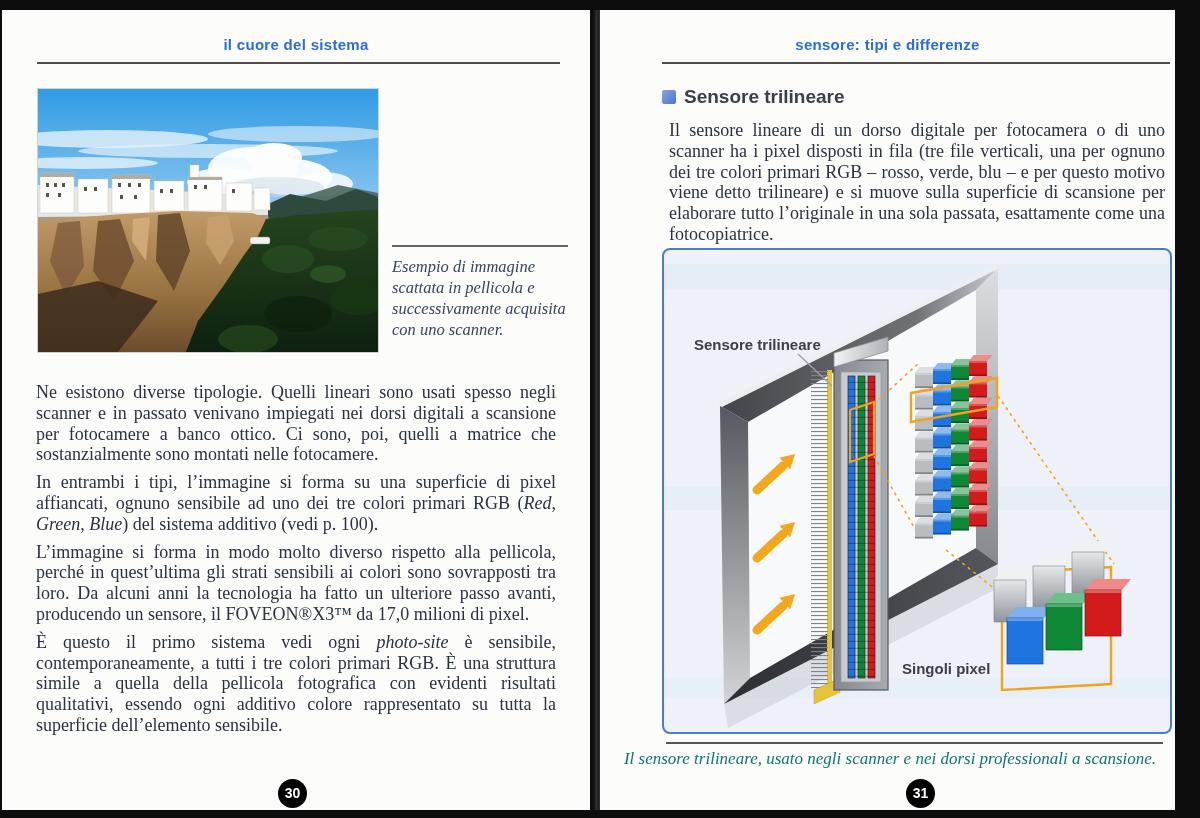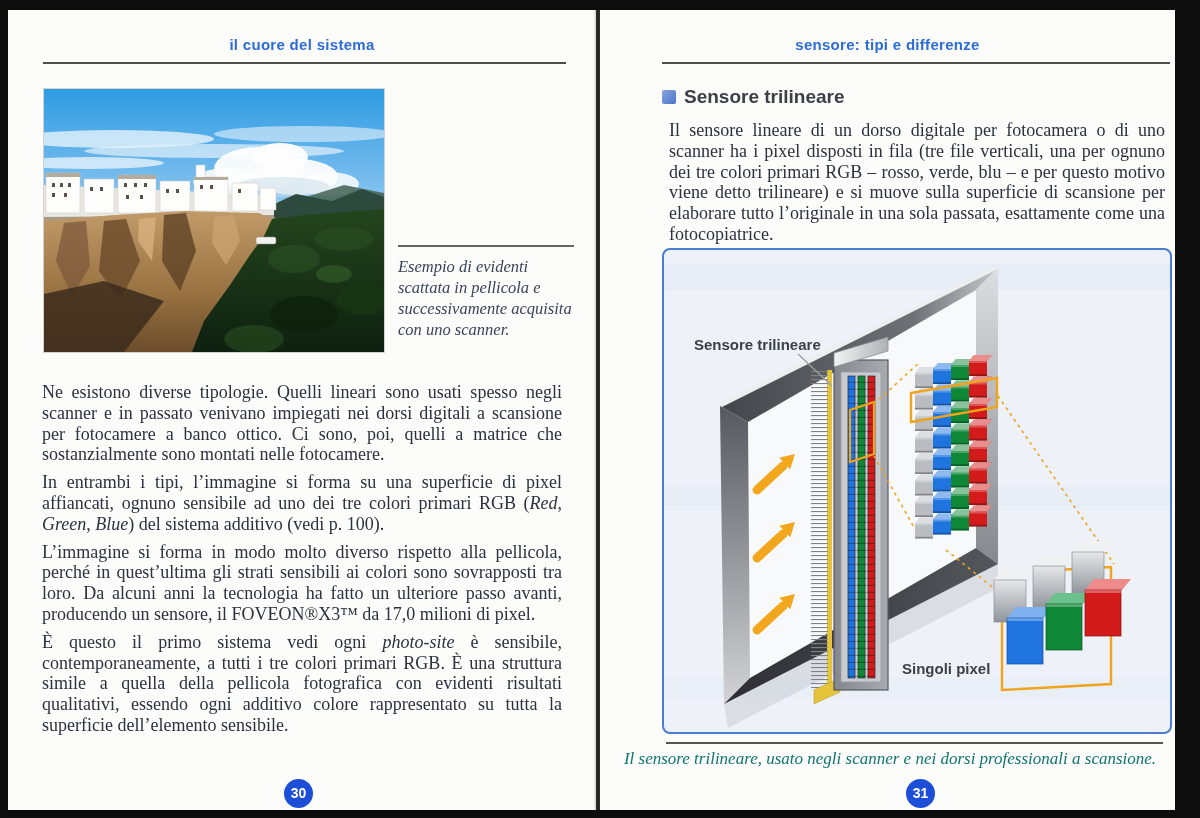--- a/index.html
+++ b/index.html
@@ -1,19 +1,19 @@
 <!DOCTYPE html>
 <html><head>
 <meta charset="utf-8">
 <style>
   html,body{margin:0;padding:0;background:#0d0d0d;}
   .scan{position:relative;width:1200px;height:818px;background:#0d0d0d;overflow:hidden;
         font-family:"Liberation Serif",serif;}
   .page{position:absolute;top:10px;height:800px;background:#fcfcfa;}
-  .page-left{left:8px;width:588px;}
+  .page-left{left:2px;width:588px;}
   .page-right{left:600px;width:575px;}
   .gutter{position:absolute;left:593px;top:10px;width:10px;height:800px;
           background:linear-gradient(90deg,rgba(0,0,0,0) 0%,rgba(110,110,112,.35) 38%,rgba(35,35,40,.8) 52%,rgba(150,150,150,.25) 66%,rgba(0,0,0,0) 100%);}
   .running-head{position:absolute;top:26px;left:0;right:0;text-align:center;
         font-family:"Liberation Sans",sans-serif;font-weight:bold;font-size:15px;
         letter-spacing:.3px;color:#2c6cd9;}
   .head-rule{position:absolute;top:52px;height:2px;background:#4d4d4d;}
   .page-left .head-rule{left:35px;right:30px;}
   .page-right .head-rule{left:62px;right:5px;}
 
@@ -37,21 +37,21 @@
         color:#3b4046;display:flex;align-items:center;}
   .bullet-square{width:14px;height:14px;margin-right:8px;border-radius:2px;
         background:linear-gradient(135deg,#8aa6e0 0%,#4a74c8 100%);}
   .diagram-box{position:absolute;left:62px;top:238px;width:506px;height:482px;
         border:2px solid #4a7cd0;border-radius:8px;background:#eef2f8;}
   .diagram-box svg{display:block;}
   .diagram-caption-rule{position:absolute;left:66px;right:12px;top:732px;height:1.5px;background:#555;}
   .diagram-caption{position:absolute;left:10px;right:5px;top:739px;text-align:center;
         font-style:italic;font-size:17px;color:#0f766e;}
   .page-num{position:absolute;top:769px;width:29px;height:29px;border-radius:50%;
-        background:#1d4ed8;color:#ffffff;text-align:center;line-height:29px;
+        background:#000000;color:#ffffff;text-align:center;line-height:29px;
         font-family:"Liberation Sans",sans-serif;font-weight:bold;font-size:14px;}
   .page-left .page-num{left:276px;}
   .page-right .page-num{left:306px;}
   .diag-label{font-family:"Liberation Sans",sans-serif;font-weight:bold;font-size:15px;fill:#3a4046;}
 </style>
 </head>
 <body>
 
 <div class="scan">
 
@@ -153,21 +153,21 @@
           <ellipse cx="290" cy="185" rx="18" ry="9" fill="#356028" opacity="0.6"></ellipse>
         </g>
         <g>
           <rect x="212" y="148" width="20" height="7" rx="2" fill="#f2f2ee" stroke="#8a8a84" stroke-width="0.5"></rect>
         </g>
       </svg>
     </figure>
 
     <aside class="photo-caption">
       <div class="cap-rule"></div>
-      <div>Esempio di evidenti scattata in pellicola e successivamente acquisita con uno scanner.</div>
+      <div>Esempio di immagine scattata in pellicola e successivamente acquisita con uno scanner.</div>
     </aside>
 
     <div class="body-text" id="left-body">
         <p><span>Ne esistono diverse tipologie. Quelli lineari sono usati spesso negli scanner e in passato venivano impiegati nei dorsi digitali a scansione per fotocamere a banco ottico. Ci sono, poi, quelli a matrice che sostanzialmente sono montati nelle fotocamere.</span></p>
         <p><span>In entrambi i tipi, l’immagine si forma su una superficie di pixel affiancati, ognuno sensibile ad uno dei tre colori primari RGB (</span><span class="it">Red</span><span>, </span><span class="it">Green</span><span>, </span><span class="it">Blue</span><span>) del sistema additivo (vedi p. 100).</span></p>
         <p><span>L’immagine si forma in modo molto diverso rispetto alla pellicola, perché in quest’ultima gli strati sensibili ai colori sono sovrapposti tra loro. Da alcuni anni la tecnologia ha fatto un ulteriore passo avanti, producendo un sensore, il FOVEON®X3™ da 17,0 milioni di pixel.</span></p>
         <p><span>È questo il primo sistema vedi ogni </span><span class="it">photo-site</span><span> è sensibile, contemporaneamente, a tutti i tre colori primari RGB. È una struttura simile a quella della pellicola fotografica con evidenti risultati qualitativi, essendo ogni additivo colore rappresentato su tutta la superficie dell’elemento sensibile.</span></p>
       </div>
 
     <div class="page-num">30</div>

